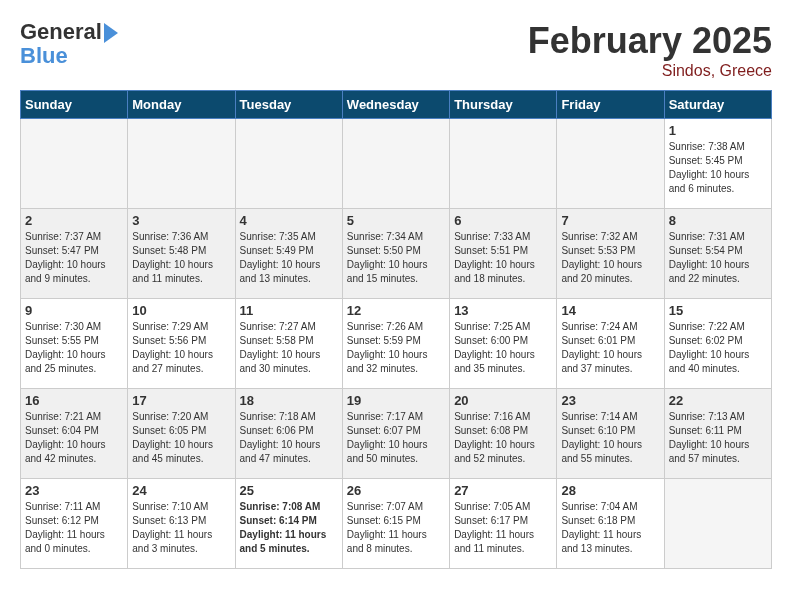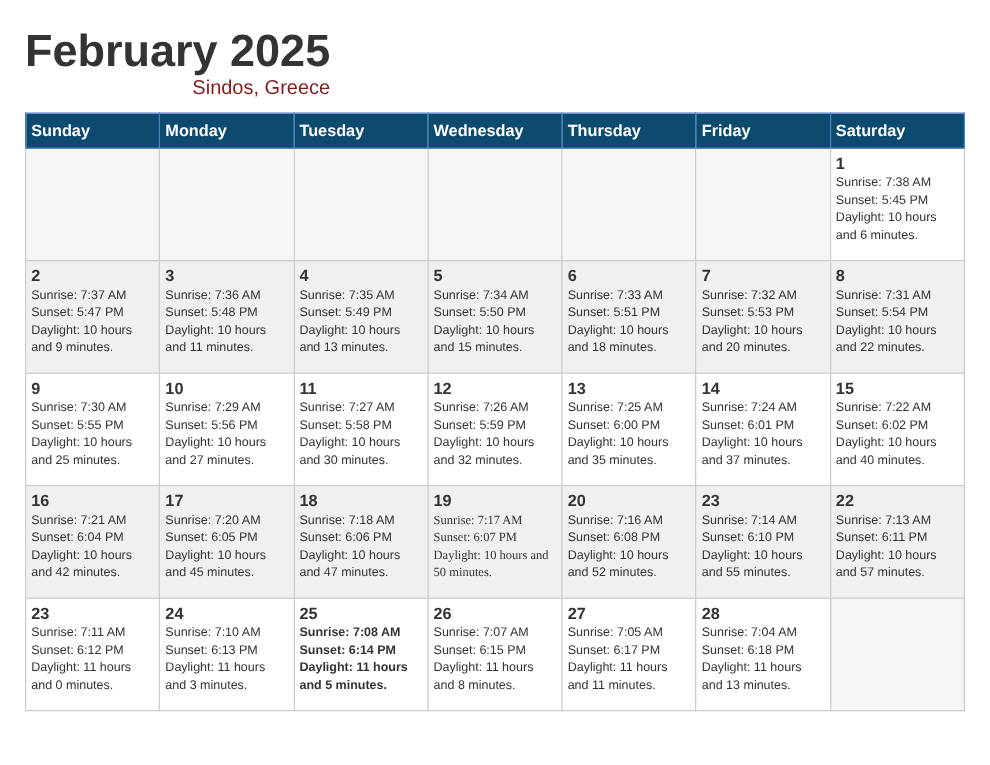--- a/index.html
+++ b/index.html
@@ -84,20 +84,29 @@
       line-height: 1.4;
     }
     .row-shade td {
       background: #f0f0f0;
     }
   </style>
 </head>
 <body>
 
 <div class="header">
+  <div class="logo">
+    <div>
+      <div style="display:flex;align-items:center;">
+        <span class="logo-text">General</span>
+        <div class="logo-arrow"></div>
+      </div>
+      <div class="logo-text" style="color:#4a90d9;">Blue</div>
+    </div>
+  </div>
   <div class="title-block">
     <div class="month-title">February 2025</div>
     <div class="subtitle">Sindos, Greece</div>
   </div>
 </div>
 
 <table class="calendar">
   <thead>
     <tr>
     <th>Sunday</th>
@@ -226,21 +235,21 @@
 Daylight: 10 hours and 45 minutes.</div>
         </td>
         <td>
           <div class="day-num">18</div>
           <div class="day-info" style="white-space: pre-line;">Sunrise: 7:18 AM
 Sunset: 6:06 PM
 Daylight: 10 hours and 47 minutes.</div>
         </td>
         <td>
           <div class="day-num">19</div>
-          <div class="day-info" style="white-space: pre-line; font-family: Liberation Serif, serif;">Sunrise: 7:17 AM
+          <div class="day-info" style="white-space: pre-line;">Sunrise: 7:17 AM
 Sunset: 6:07 PM
 Daylight: 10 hours and 50 minutes.</div>
         </td>
         <td>
           <div class="day-num">20</div>
           <div class="day-info" style="white-space: pre-line;">Sunrise: 7:16 AM
 Sunset: 6:08 PM
 Daylight: 10 hours and 52 minutes.</div>
         </td>
         <td>

